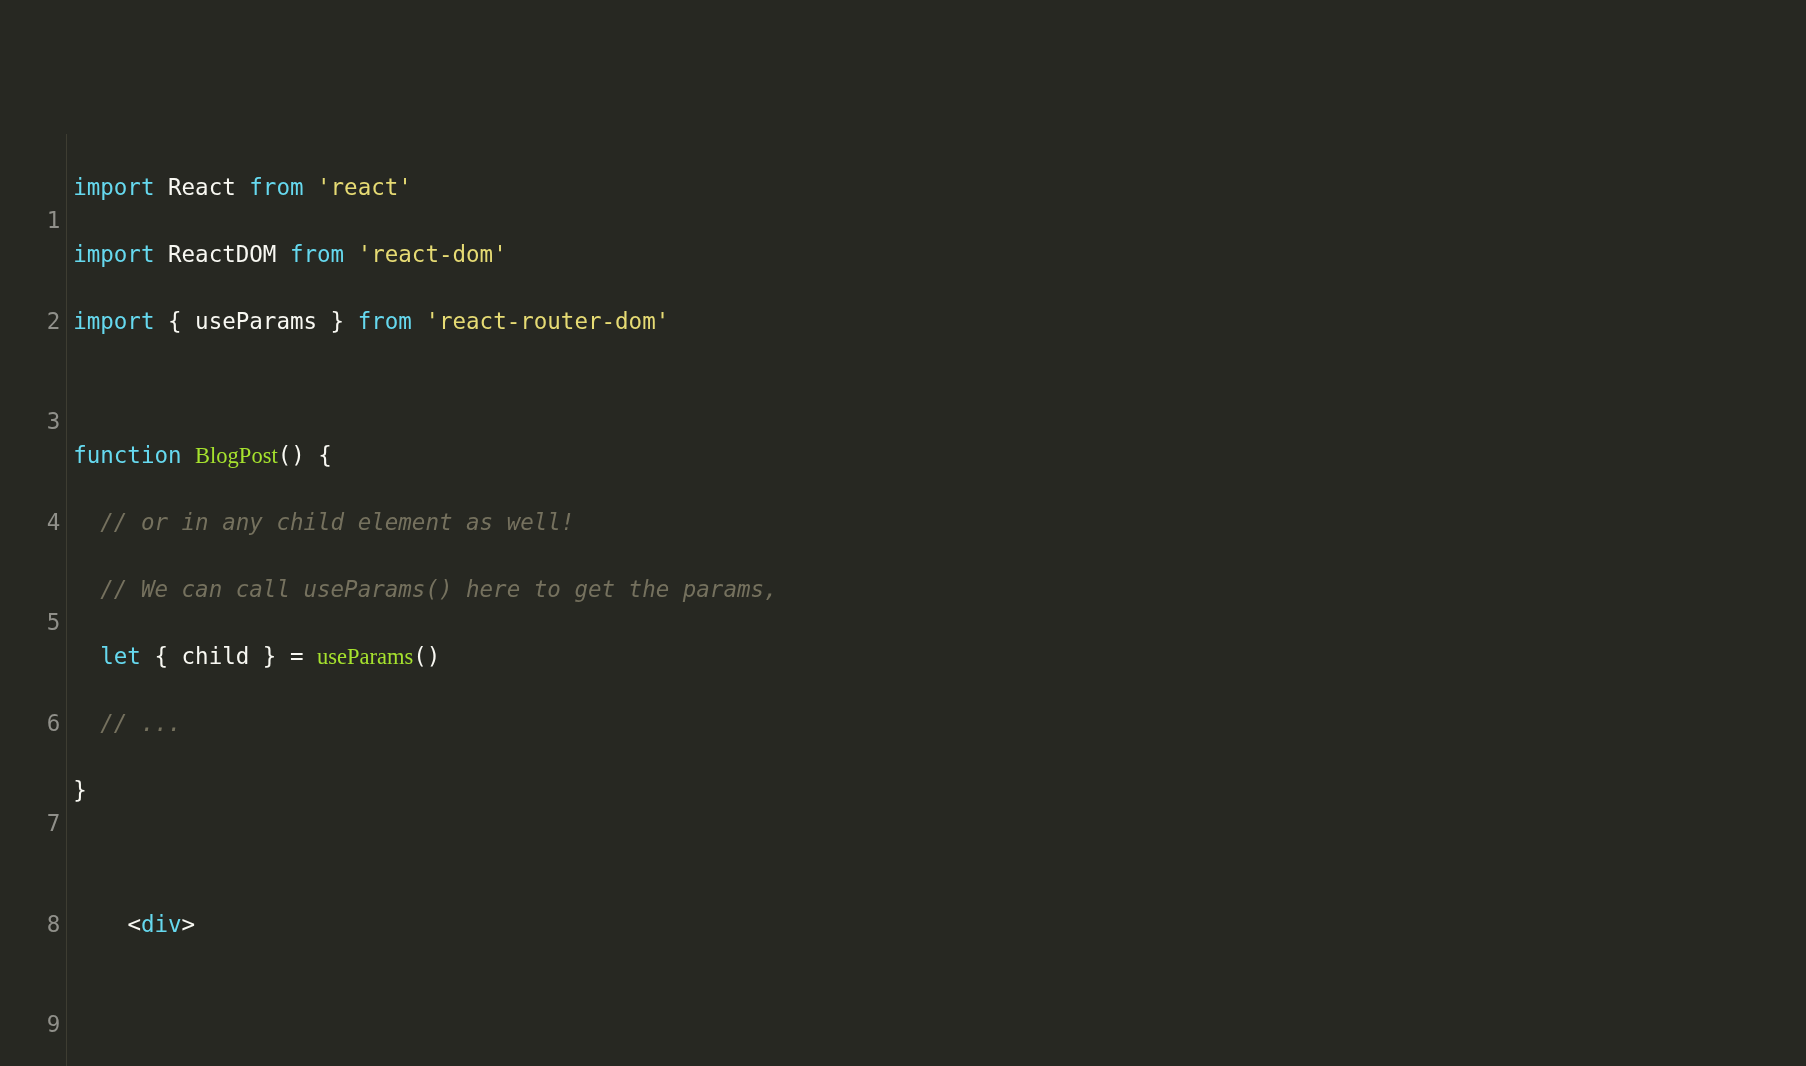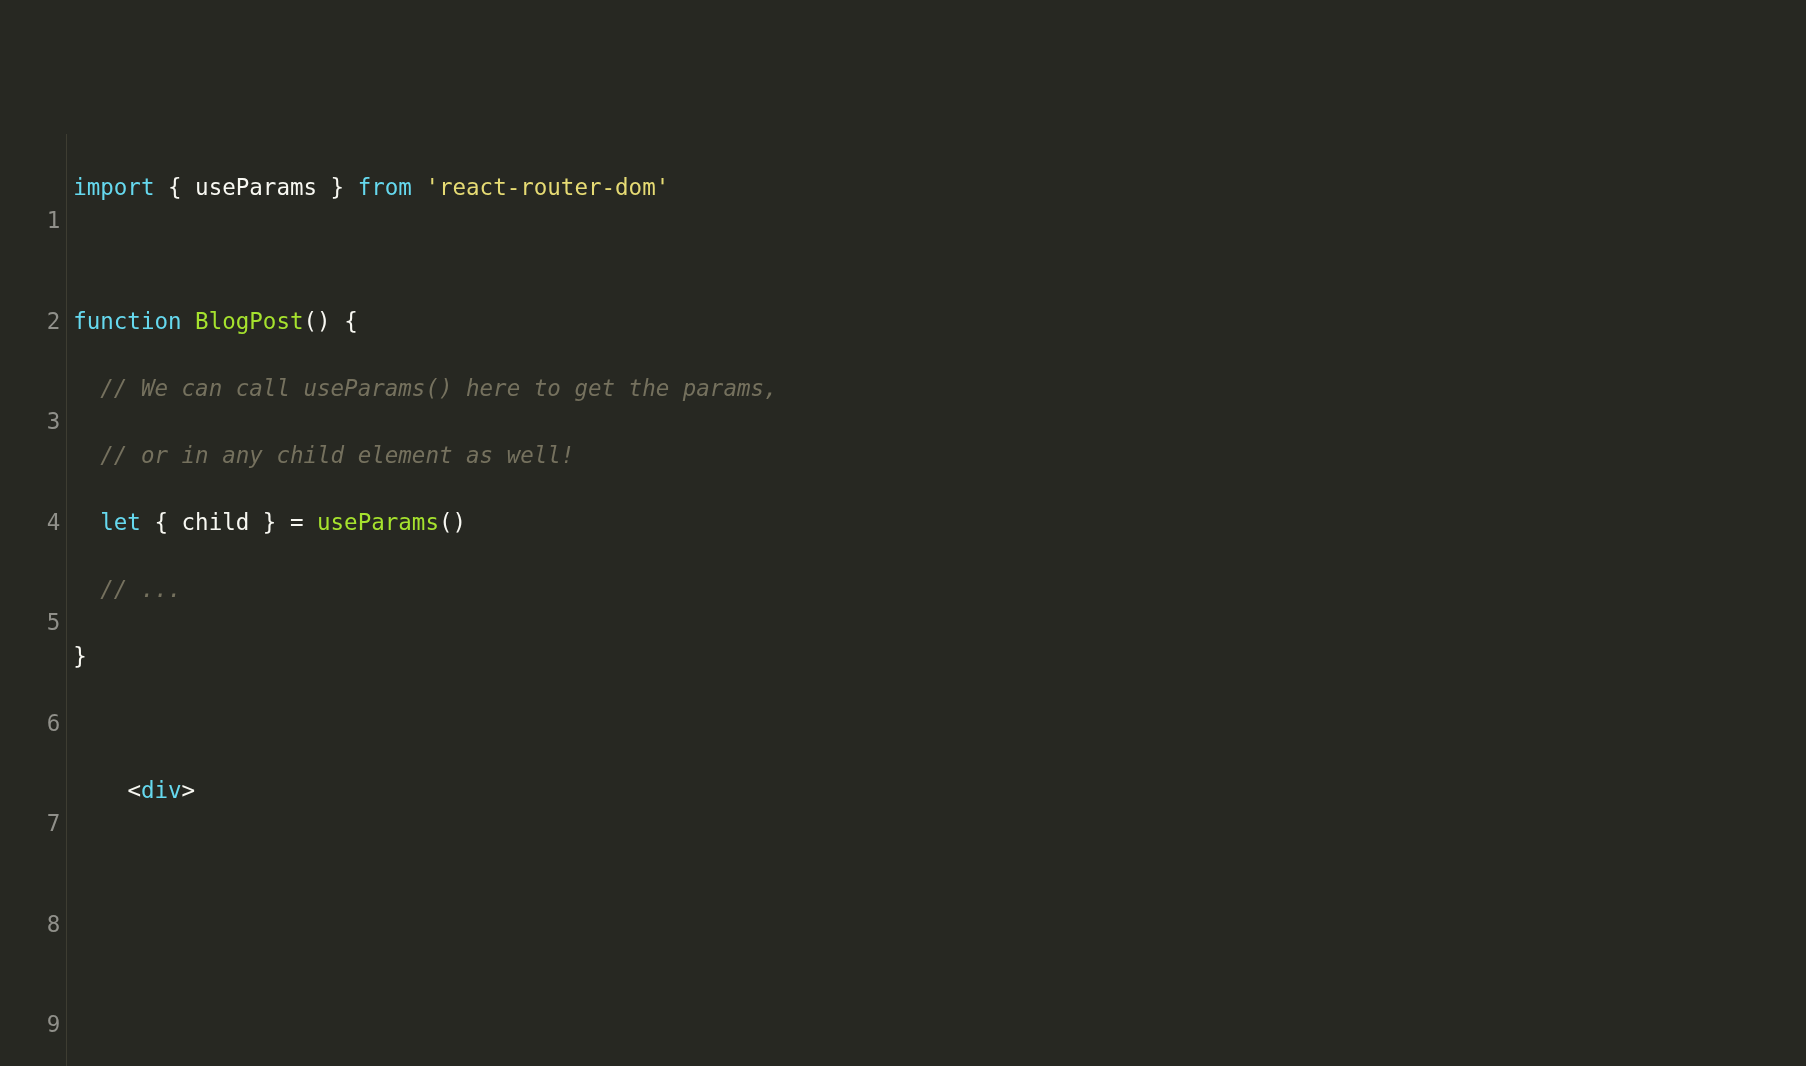--- a/index.html
+++ b/index.html
@@ -27,21 +27,21 @@
     border-right: 1px solid #3e3d32;
     min-width: 44px;
   }
   .gutter .ln { display:block; height:33.5px; line-height:33.5px;}
   .code {
     padding: 3px 0 3px 6px;
     flex: 1;
   }
   .code .line { display:block; height:33.5px; line-height:33.5px;}
   .kw  { color:#66d9ef; } 
-  .fn  { color:#a6e22e; } 
+  .fn  { color:#a6e22e;font-family:Liberation Serif, serif; } 
   .id  { color:#f8f8f2; } 
   .str { color:#e6db74; } 
   .com { color:#75715e; font-style:italic;} 
   .pun { color:#f8f8f2; } 
   .tagp{ color:#f8f8f2; } 
   .tago{ color:#66d9ef; } 
 </style>
 </head>
 <body>
 
@@ -69,25 +69,27 @@
     
     
     
     
     
     
     
     
   </div>
   <div class="code">
+<span class="line"><span class="kw">import</span><span> </span><span class="id">React</span><span> </span><span class="kw">from</span><span> </span><span class="str">'react'</span></span>
+<span class="line"><span class="kw">import</span><span> </span><span class="id">ReactDOM</span><span> </span><span class="kw">from</span><span> </span><span class="str">'react-dom'</span></span>
 <span class="line"><span class="kw">import</span><span> </span><span class="pun">{</span><span> </span><span class="id">useParams</span><span> </span><span class="pun">}</span><span> </span><span class="kw">from</span><span> </span><span class="str">'react-router-dom'</span></span>
 <span class="line"></span>
 <span class="line"><span class="kw">function</span><span> </span><span class="fn">BlogPost</span><span class="pun">(</span><span class="pun">)</span><span> </span><span class="pun">{</span></span>
+<span class="line"><span>  </span><span class="com">// or in any child element as well!</span></span>
 <span class="line"><span>  </span><span class="com">// We can call useParams() here to get the params,</span></span>
-<span class="line"><span>  </span><span class="com">// or in any child element as well!</span></span>
 <span class="line"><span>  </span><span class="kw">let</span><span> </span><span class="pun">{</span><span> </span><span class="id">child</span><span> </span><span class="pun">}</span><span> </span><span class="pun">=</span><span> </span><span class="fn">useParams</span><span class="pun">(</span><span class="pun">)</span></span>
 <span class="line"><span>  </span><span class="com">// ...</span></span>
 <span class="line"><span class="pun">}</span></span>
 <span class="line"></span>
 <span class="line"><span>    </span><span class="tagp">&lt;</span><span class="tago">div</span><span class="tagp">&gt;</span></span>
 
 
 
 
 

